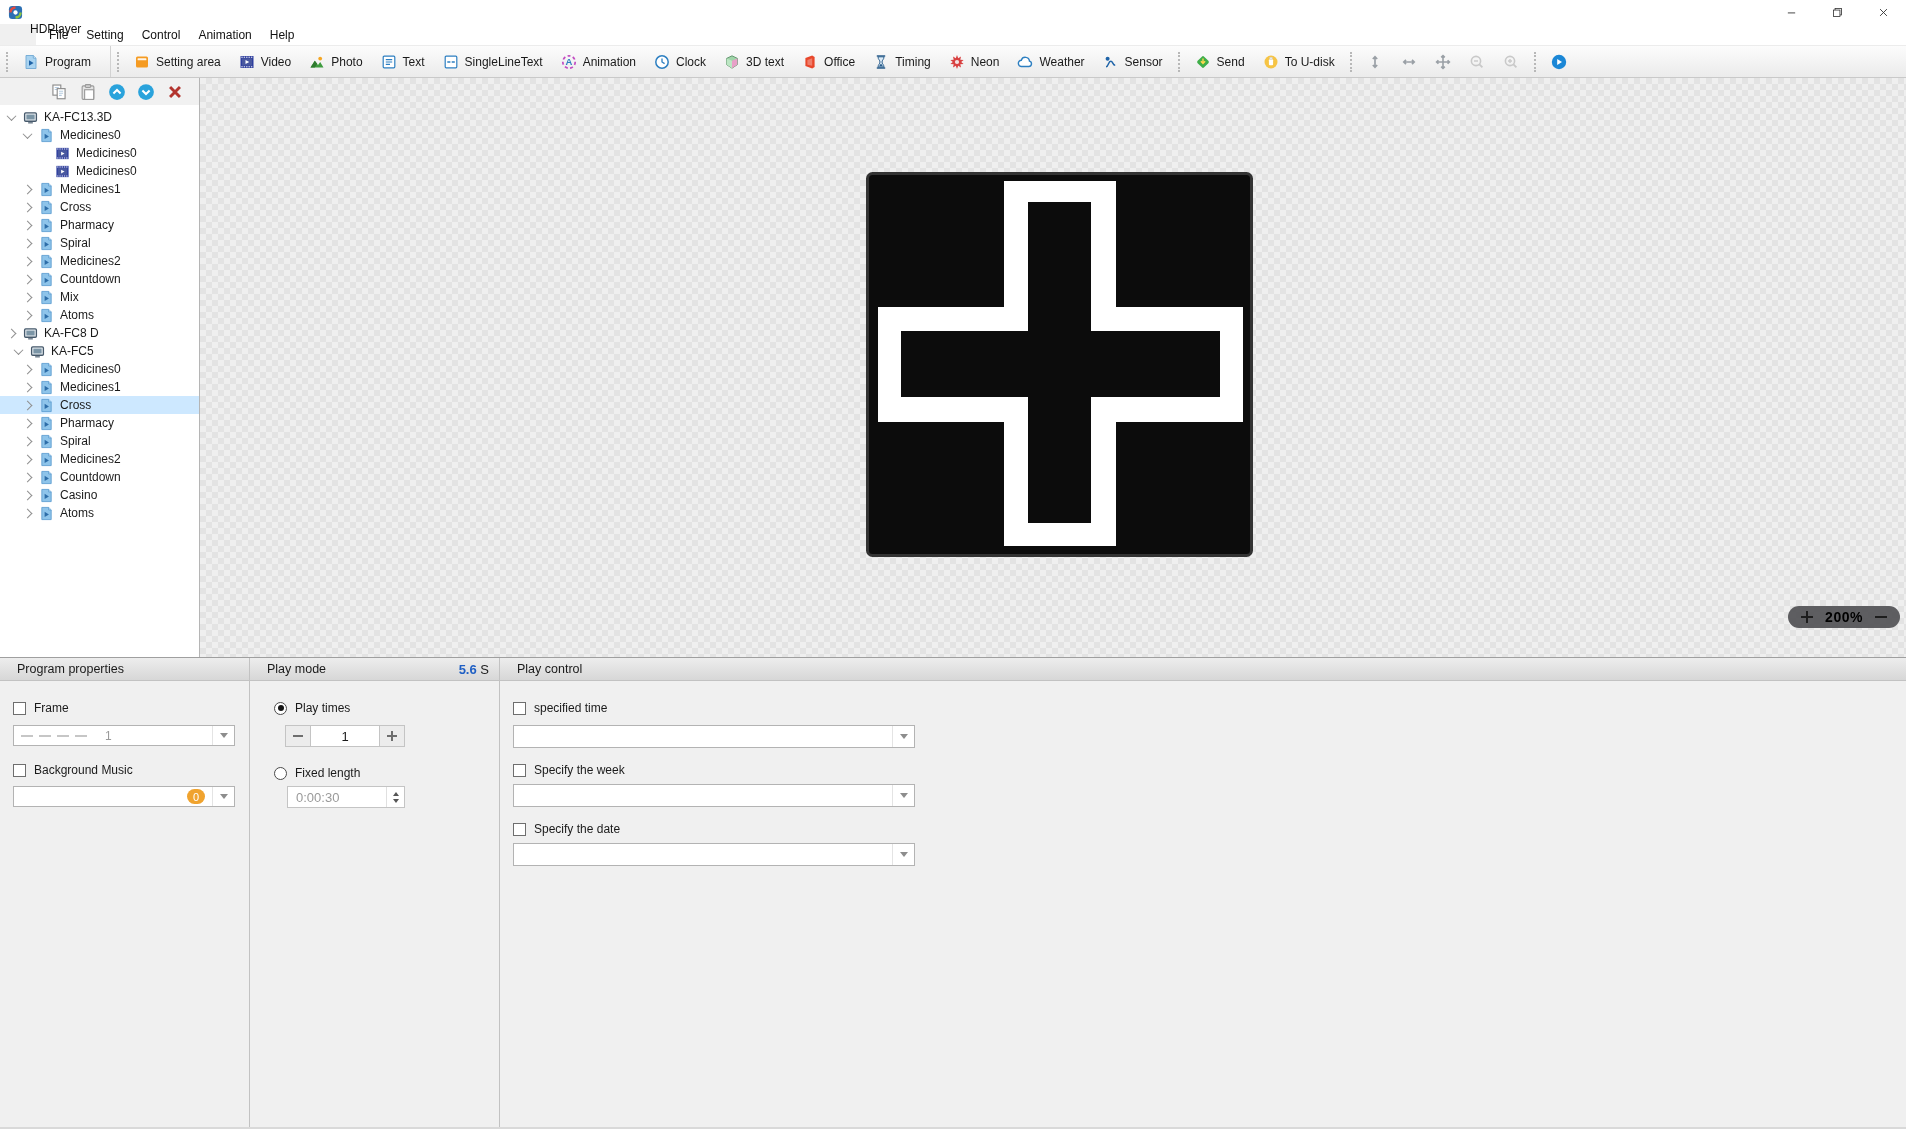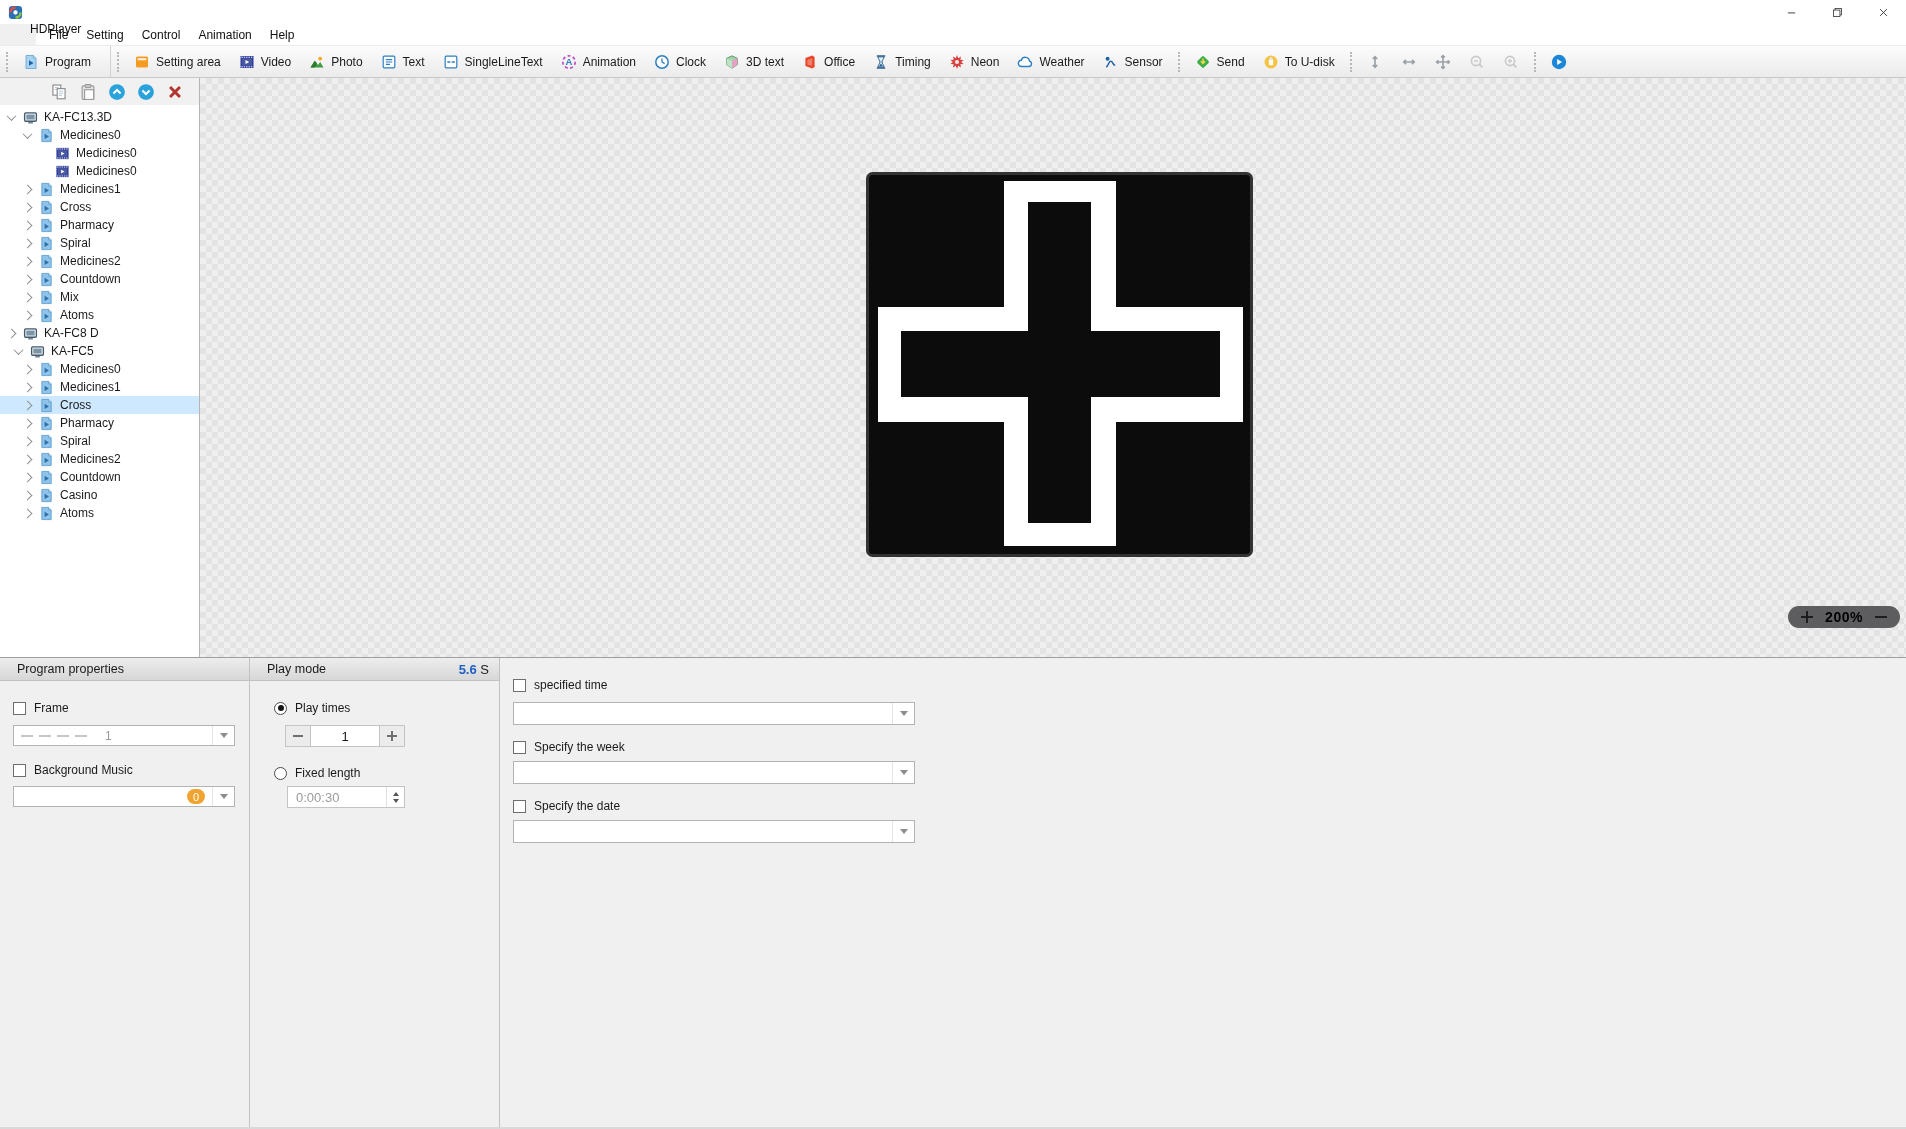--- a/index.html
+++ b/index.html
@@ -753,20 +753,23 @@
         <span class="spin-val">0:00:30</span>
         <span class="spin-btns">
           <i class="tri-up"></i>
           <i class="tri-dn"></i>
         </span>
       </div>
     </div>
   </div>
 
   <div class="section" id="sec-pc">
+    <div class="sec-header">
+      <span>Play control</span>
+    </div>
     <div class="sec-body" id="pc-body">
         <div class="check-row" style="left: 13px; top: 20px;">
           <span class="cb"></span>
           <span class="lbl">specified time</span>
         </div>
         <div class="dropdown" style="left: 13px; top: 44px; width: 402px; height: 23px;">
           <span></span>
           <span class="dd-arrow">
             <i class="tri"></i>
           </span>

